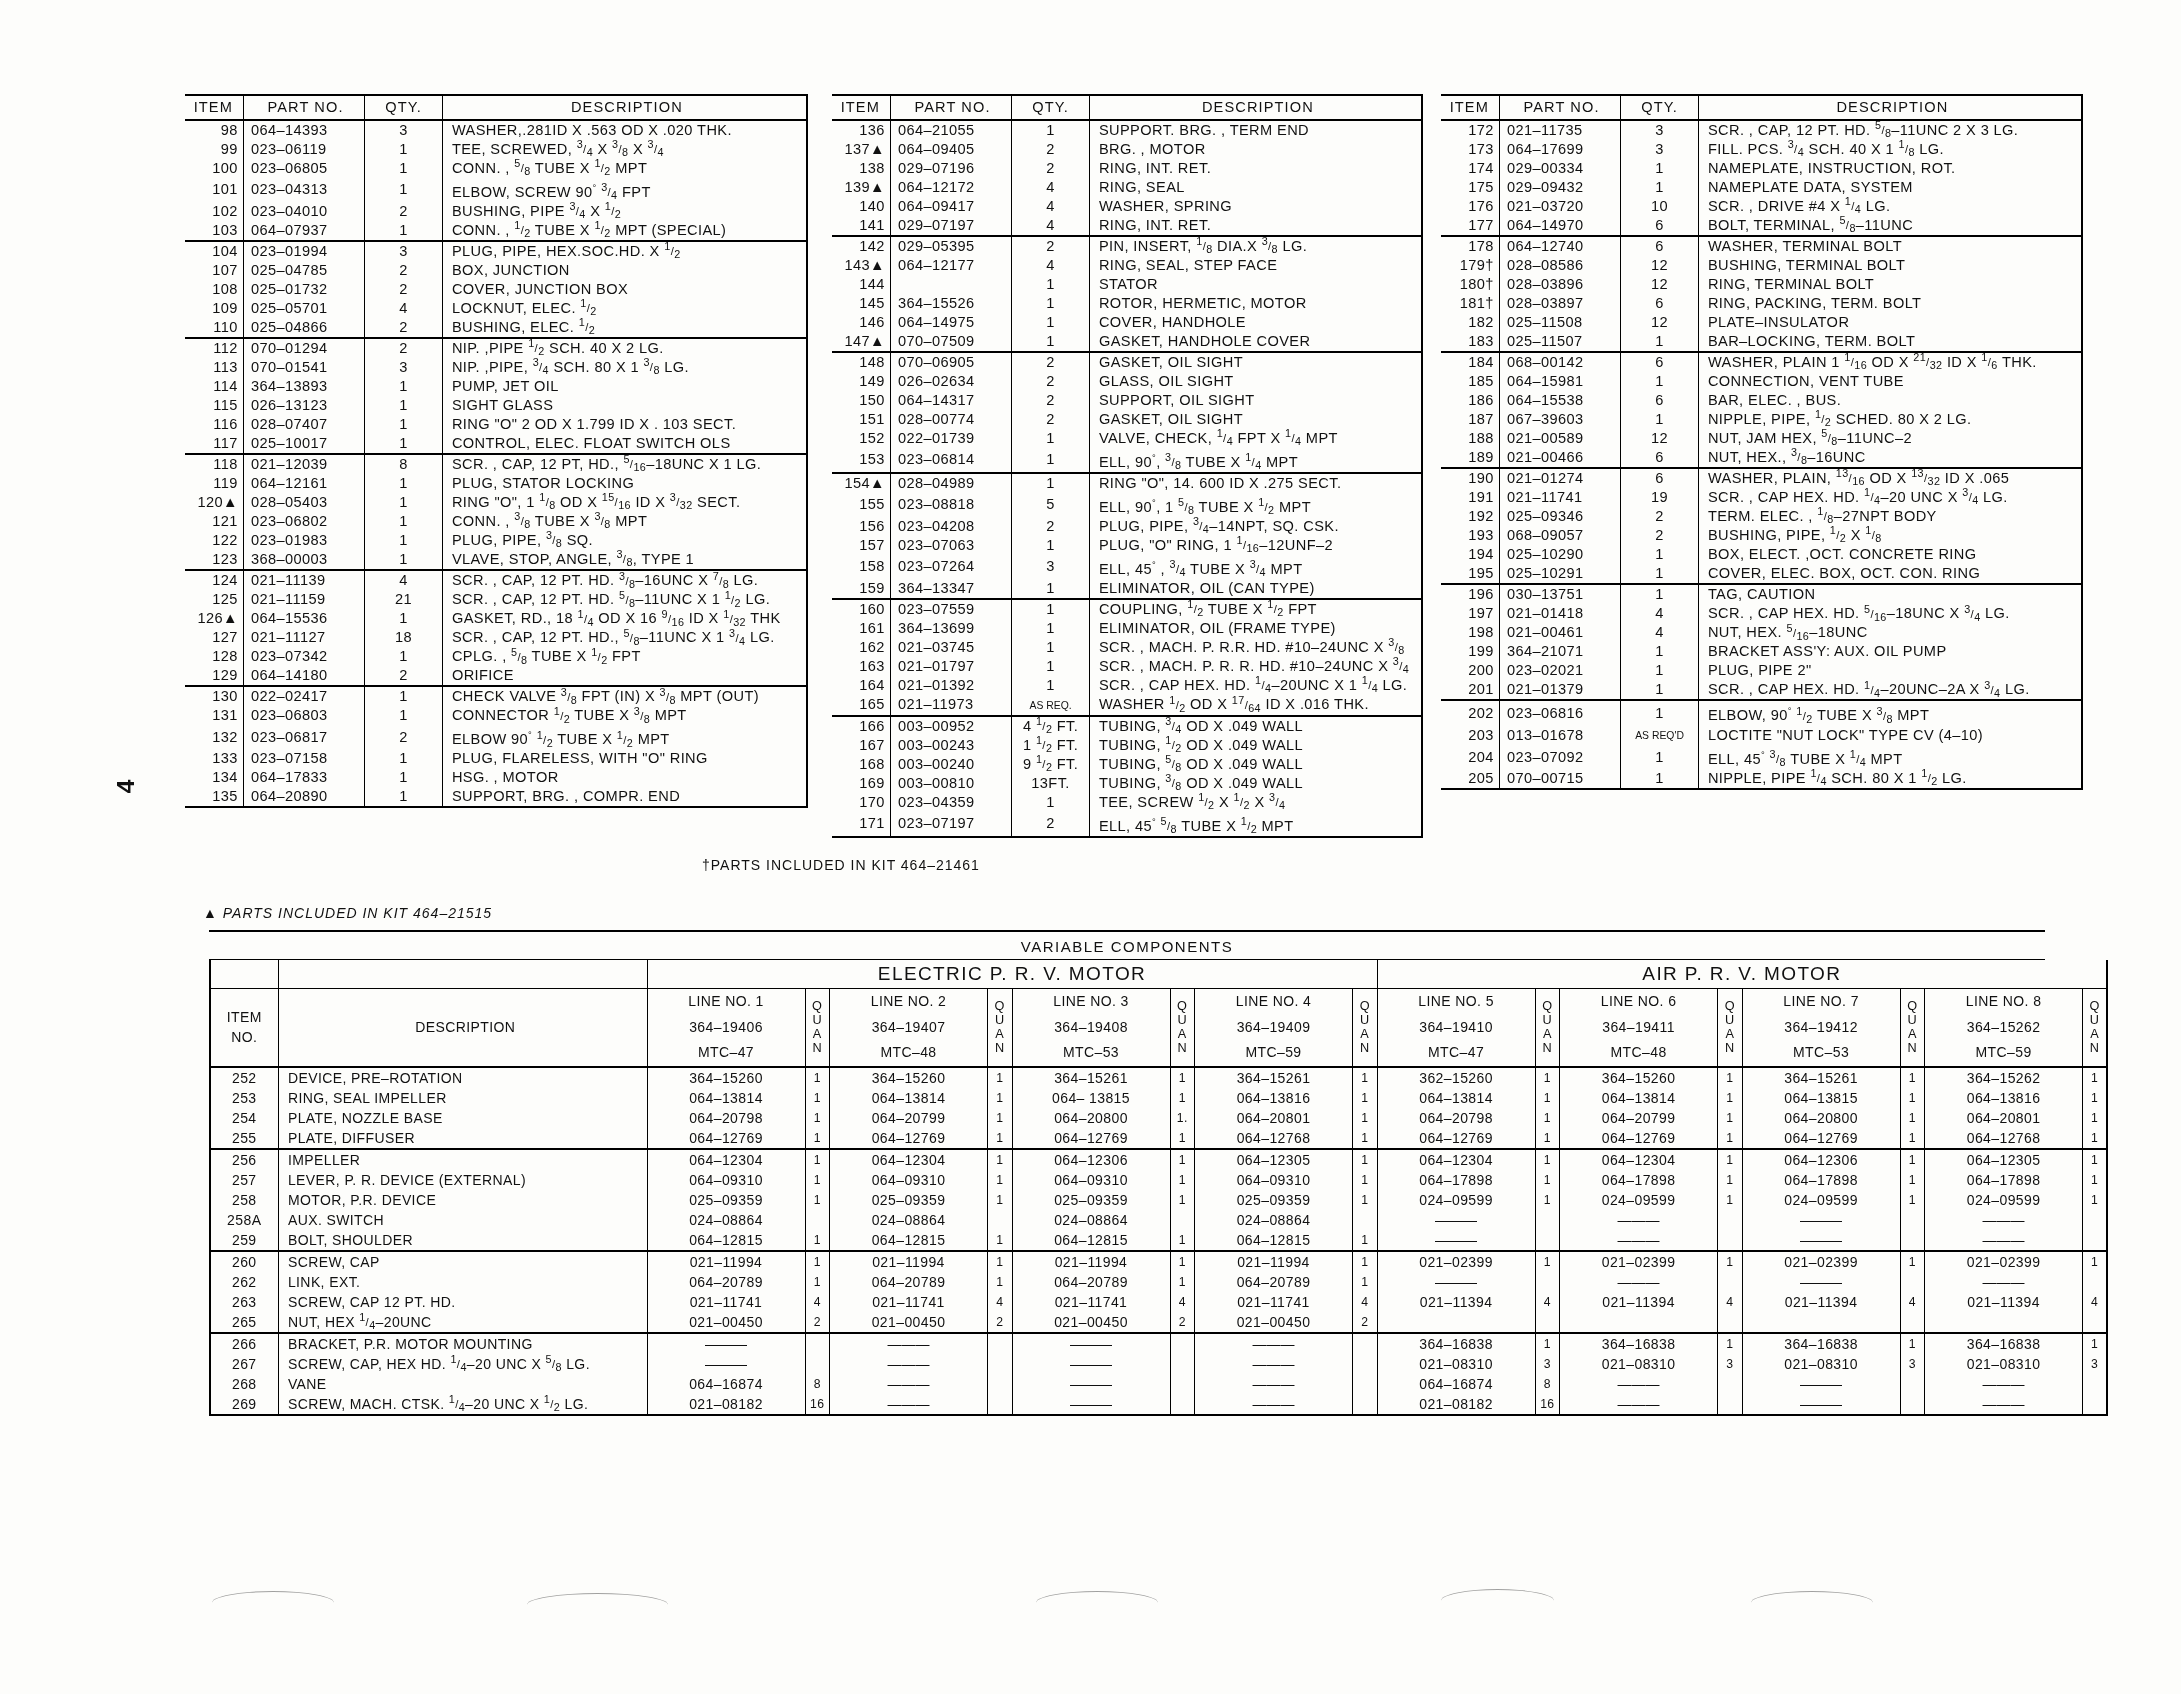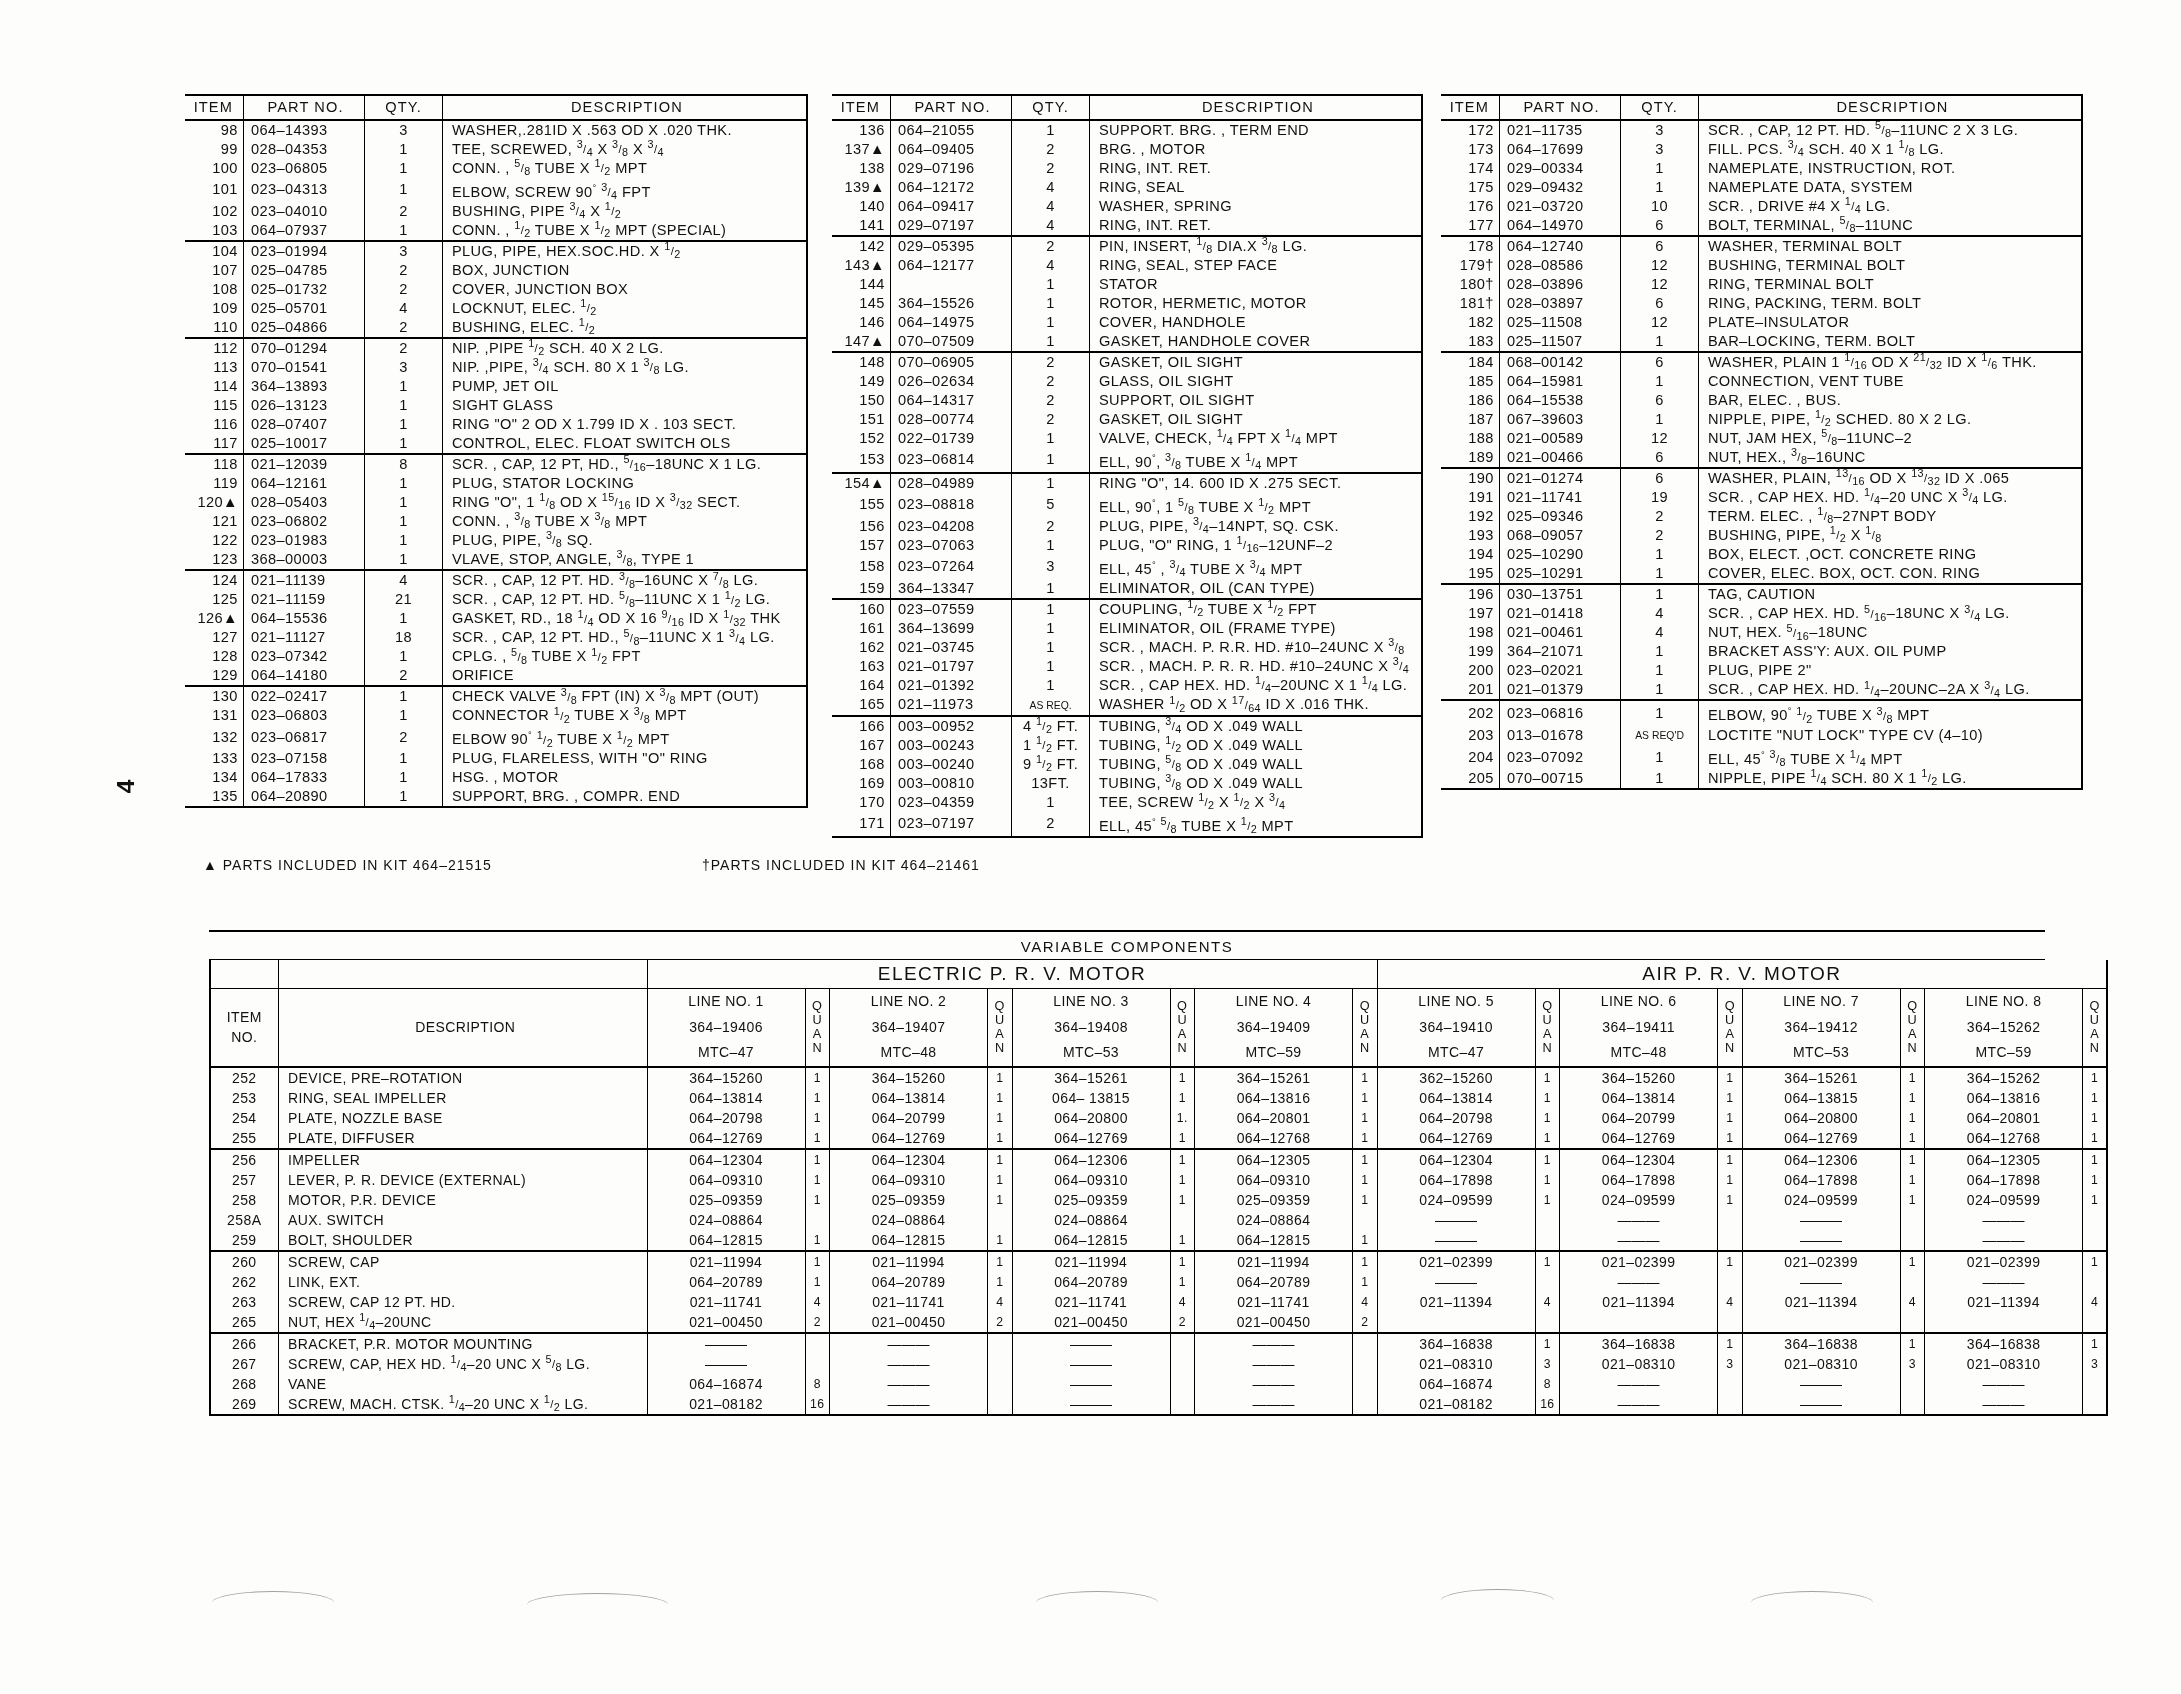--- a/index.html
+++ b/index.html
@@ -71,21 +71,21 @@
 
   
   .fr{display:inline-block;font-size:11.3px;line-height:1;position:relative;top:-0.9px;}
   .fr .n{font-size:10.8px;vertical-align:super;}
   .fr .d{font-size:10.8px;vertical-align:sub;}
 
   
   .footnote{
     position:absolute;font-size:14px;letter-spacing:1px;white-space:nowrap;
   }
-  .fn1{left:203px;top:857px;}
+  .fn1{left:203px;top:905px;font-style:italic;}
   .fn2{left:702px;top:857px;}
 
   
   .vc-wrap{position:absolute;left:209px;top:930px;width:1836px;}
   .vc-title{
     border-top:2.8px solid #000;border-bottom:1.9px solid #000;
     text-align:center;font-size:15px;letter-spacing:1.5px;
     padding:5.6px 0 4.7px;
   }
   table.vc{
@@ -138,21 +138,21 @@
         </thead>
         <tbody>
             <tr>
               <td class="col-item">98</td>
               <td class="col-part">064–14393</td>
               <td class="col-qty">3</td>
               <td class="col-desc">WASHER,.281ID X .563 OD X .020 THK.</td>
             </tr>
             <tr>
               <td class="col-item">99</td>
-              <td class="col-part">028–04353</td>
+              <td class="col-part">023–06119</td>
               <td class="col-qty">1</td>
               <td class="col-desc">TEE, SCREWED, <span class="fr"><span class="n">3</span>/<span class="d">4</span></span> X <span class="fr"><span class="n">3</span>/<span class="d">8</span></span> X <span class="fr"><span class="n">3</span>/<span class="d">4</span></span></td>
             </tr>
             <tr>
               <td class="col-item">100</td>
               <td class="col-part">023–06805</td>
               <td class="col-qty">1</td>
               <td class="col-desc">CONN. , <span class="fr"><span class="n">5</span>/<span class="d">8</span></span> TUBE X <span class="fr"><span class="n">1</span>/<span class="d">2</span></span> MPT</td>
             </tr>
             <tr>

